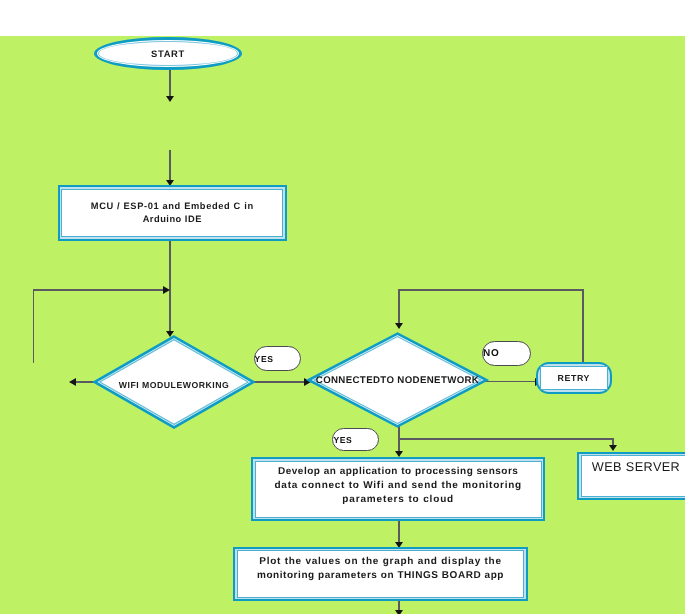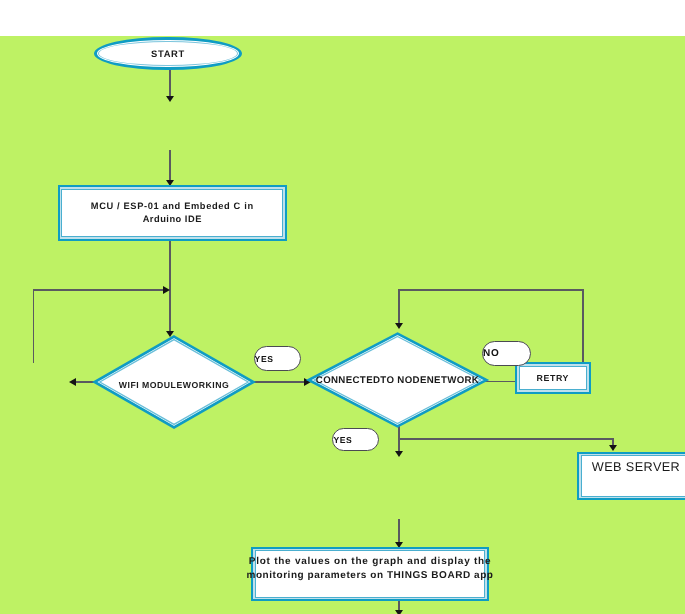--- a/index.html
+++ b/index.html
@@ -100,21 +100,21 @@
 
   <div class="box" style="left:57.8px;top:148.9px;width:228.9px;height:55.7px;">
     <div class="inner"></div>
     <div class="txt" style="font-size:9.3px;font-weight:bold;line-height:12.9px;letter-spacing:0.2px;padding-bottom:1px;">
       <div style="letter-spacing:0.63px;">MCU / ESP-01 and Embeded   C  in</div>
       <div style="letter-spacing:0.5px;">Arduino IDE</div>
     </div>
   </div>
 
 
-  <div class="box" style="left:515px;top:326.2px;width:75.7px;height:31.9px;">
+  <div class="box" style="left:536px;top:326.2px;width:75.7px;height:31.9px;border-radius:13px;">
     <div class="inner"></div>
     <div class="txt" style="font-size:8.8px;font-weight:bold;letter-spacing:0.6px;">RETRY</div>
   </div>
 
   <div class="dia" style="left:93px;top:299px;width:162px;height:94px;">
     <svg width="162" height="94" viewBox="0 0 162 94">
       <polygon points="81,1.6 160.4,47 81,92.4 1.6,47" fill="#ffffff" stroke="#0f9cc4" stroke-width="2.6"></polygon>
       <polygon points="81,4.6 155.16,47 81,89.4 6.84,47" fill="none" stroke="#68bed9" stroke-width="1.3"></polygon>
     </svg>
     <div class="dtxt" style="font-size:8.7px;line-height:10.4px;font-weight:bold;letter-spacing:0.5px;transform:translateY(3px);">
@@ -128,27 +128,35 @@
       <polygon points="90.5,1.6 179.4,48 90.5,94.4 1.6,48" fill="#ffffff" stroke="#0f9cc4" stroke-width="2.6"></polygon>
       <polygon points="90.5,4.53 173.78,48 90.5,91.47 7.22,48" fill="none" stroke="#68bed9" stroke-width="1.3"></polygon>
     </svg>
     <div class="dtxt" style="font-size:9.7px;line-height:14.5px;font-weight:bold;letter-spacing:0.35px;transform:translateY(2.3px);">
       <div>CONNECTED</div>
       <div>TO NODE</div>
       <div>NETWORK</div>
     </div>
   </div>
 
+  <div class="box" style="left:251px;top:420.9px;width:294.4px;height:64.5px;">
+    <div class="inner"></div>
+    <div class="txt" style="font-size:10px;font-weight:bold;line-height:14.3px;letter-spacing:0.5px;transform:translateY(-3px);">
+      <div>Develop an application to processing sensors</div>
+      <div style="letter-spacing:0.75px;">data connect to Wifi and send the monitoring</div>
+      <div style="letter-spacing:0.85px;">parameters to cloud</div>
+    </div>
+  </div>
 
   <div class="box" style="left:577px;top:415.5px;width:118px;height:48.7px;">
     <div class="inner"></div>
     <div class="txt" style="font-size:12.7px;letter-spacing:0.4px;justify-content:flex-start;padding-top:6px;">WEB SERVER</div>
   </div>
 
-  <div class="box" style="left:251px;top:510.6px;width:238px;height:54.7px;">
+  <div class="box" style="left:233px;top:510.6px;width:295px;height:54.7px;">
     <div class="inner"></div>
     <div class="txt" style="font-size:10px;font-weight:bold;line-height:14px;letter-spacing:0.5px;transform:translateY(-5px);">
       <div style="letter-spacing:0.75px;">Plot the values on the graph and display the</div>
       <div style="letter-spacing:0.55px;text-align:center;">monitoring parameters on THINGS BOARD  app</div>
     </div>
   </div>
 
   <div class="term" style="left:335.6px;top:580.3px;width:124px;height:30px;">
     <div class="inner"></div>
     <div class="txt" style="font-size:9.5px;font-weight:normal;letter-spacing:0.2px;">STOP</div>

